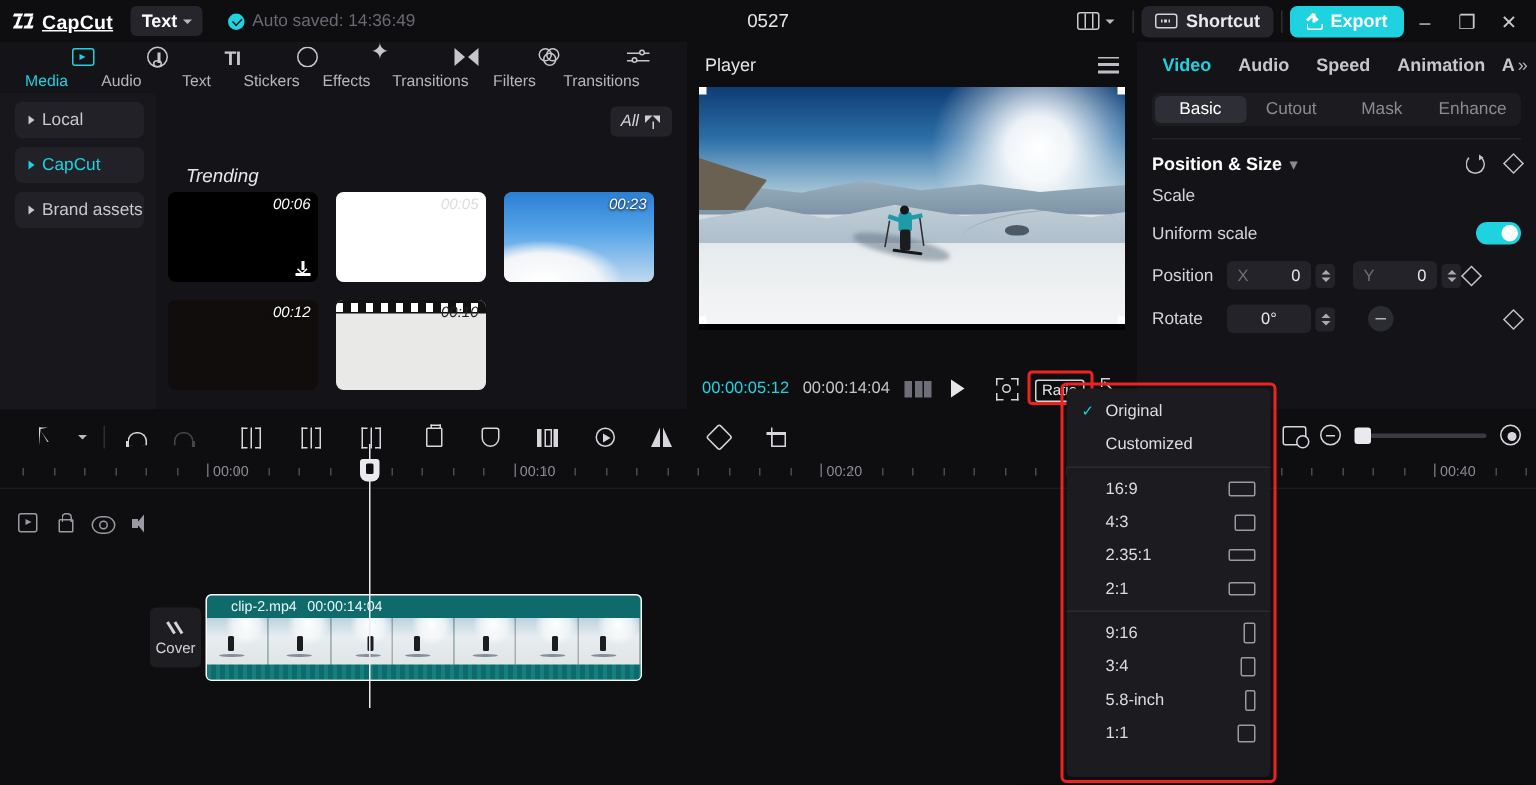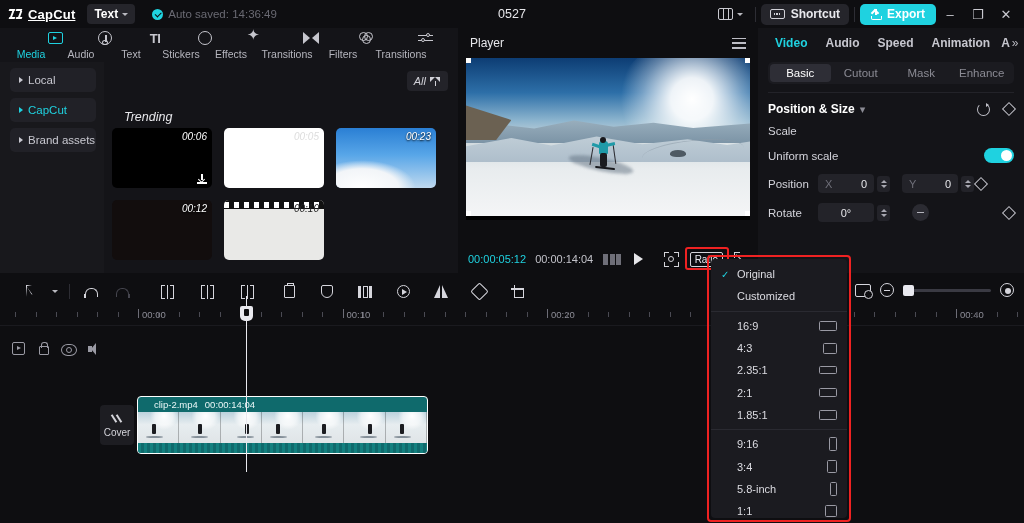--- a/index.html
+++ b/index.html
@@ -850,25 +850,20 @@
     <div class="mitem">
       <span class="mcheck"></span>
       <span class="mlbl">2.35:1</span>
       <span class="mshape" style="width: 18px; height: 8px;"></span>
     </div>
     <div class="mitem">
       <span class="mcheck"></span>
       <span class="mlbl">2:1</span>
       <span class="mshape" style="width: 18px; height: 9px;"></span>
     </div>
-    <div class="mitem">
-      <span class="mcheck"></span>
-      <span class="mlbl">1.85:1</span>
-      <span class="mshape" style="width: 18px; height: 10px;"></span>
-    </div>
     <div class="msep"></div>
     <div class="mitem">
       <span class="mcheck"></span>
       <span class="mlbl">9:16</span>
       <span class="mshape" style="width: 8px; height: 14px;"></span>
     </div>
     <div class="mitem">
       <span class="mcheck"></span>
       <span class="mlbl">3:4</span>
       <span class="mshape" style="width: 10px; height: 13px;"></span>

